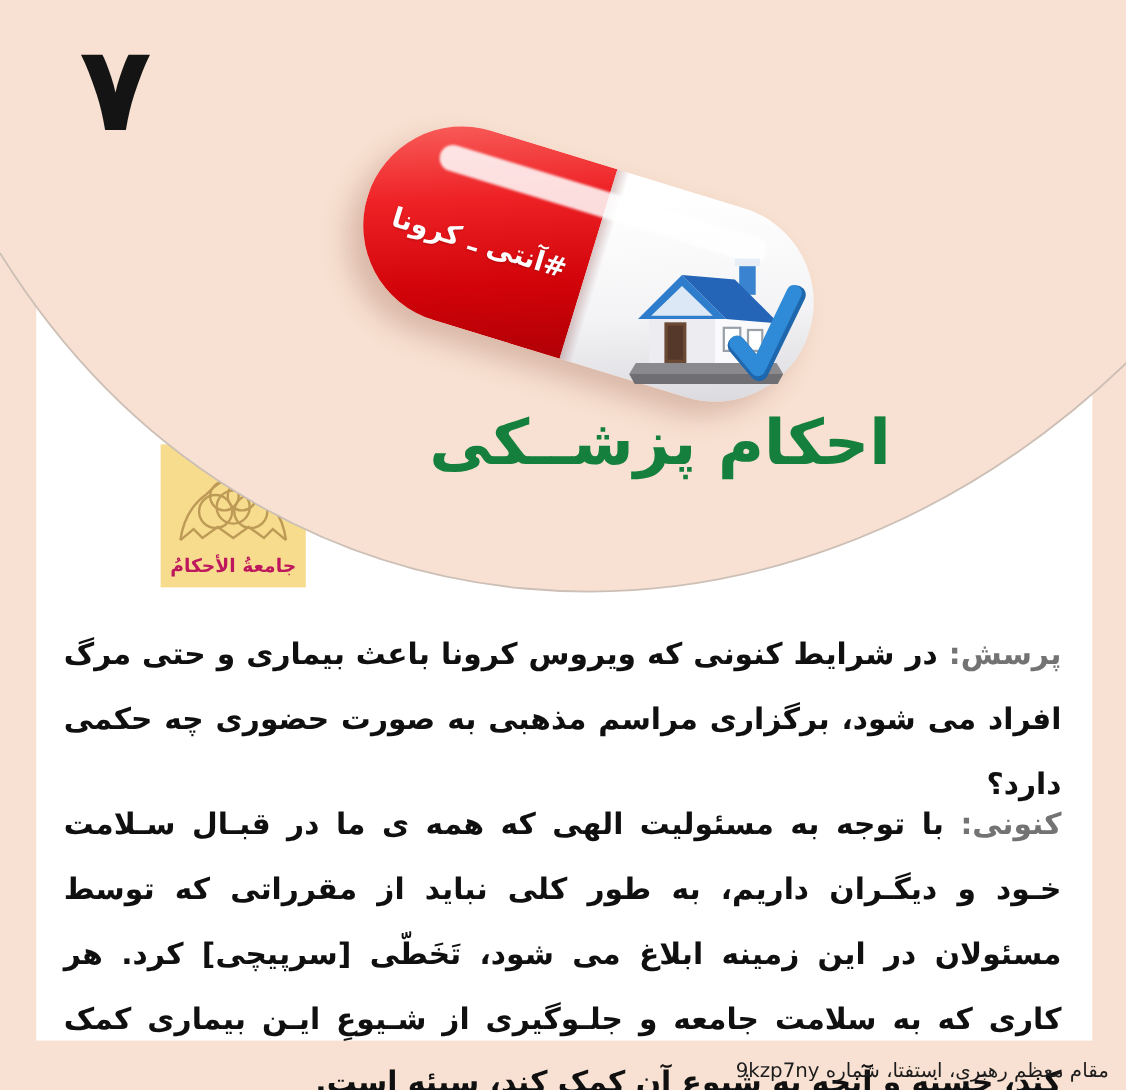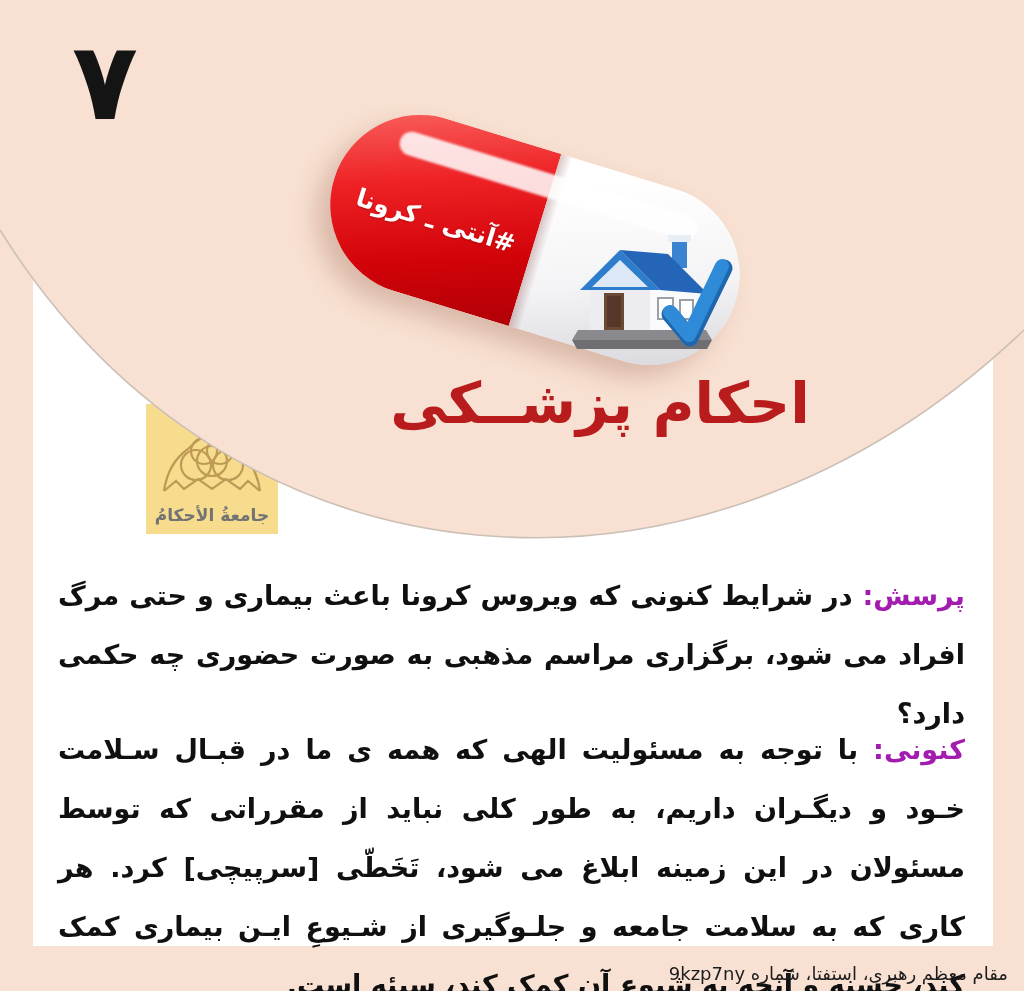--- a/index.html
+++ b/index.html
@@ -12,29 +12,29 @@
     position:absolute; left:33px; top:240px; width:960px; height:706px;
     background:#ffffff; z-index:1;
   }
   .curve-svg{ position:absolute; left:0; top:0; z-index:3; pointer-events:none; }
   .logo{
     position:absolute; left:146px; top:404px; width:132px; height:130px;
     background:#f7dc8e; z-index:2; display:flex; flex-direction:column;
     align-items:center; justify-content:flex-end; padding-bottom:10px; box-sizing:border-box;
   }
   .logo-text{
-    color:#737373; font-weight:bold; font-size:17px; direction:rtl; line-height:1;
+    color:#be185d; font-weight:bold; font-size:17px; direction:rtl; line-height:1;
   }
   .page-number{
     position:absolute; left:72px; top:28px; z-index:4;
     font-size:108px; font-weight:bold; color:#141414; line-height:1;
   }
   .title{
     position:absolute; left:280px; top:370px; width:640px; z-index:4;
-    text-align:center; font-size:57px; font-weight:900; color:#b91c1c;
+    text-align:center; font-size:57px; font-weight:900; color:#15803d;
     direction:rtl; letter-spacing:0;
   }
   .capsule{
     position:absolute; left:325px; top:150px; width:420px; height:180px;
     border-radius:90px; transform:rotate(17deg); overflow:hidden; z-index:4;
     box-shadow:-10px 16px 24px rgba(140,80,60,.28);
   }
   .cap-red{
     position:absolute; left:0; top:0; width:50%; height:100%;
     background:linear-gradient(160deg,#fa6662 4%,#ee2125 38%,#d10309 72%,#b00006 100%);
@@ -58,21 +58,21 @@
     direction:rtl; text-shadow:0 1px 2px rgba(120,0,0,.4);
   }
   .house{ position:absolute; left:552px; top:212px; z-index:5; }
   .qa{
     position:absolute; left:58px; width:907px; z-index:4;
     direction:rtl; text-align:justify; color:#101010;
     font-size:27px; font-weight:bold; line-height:2.18;
   }
   .q-block{ top:540px; }
   .a-block{ top:694px; }
-  .qa .lbl{ color:#a21caf; }
+  .qa .lbl{ color:#737373; }
   .footer-line{
     position:absolute; right:16px; bottom:7px; z-index:4;
     direction:rtl; color:#1c1c1c; font-size:18px;
   }
 </style>
 </head>
 <body>
 
 <div class="page">
 

